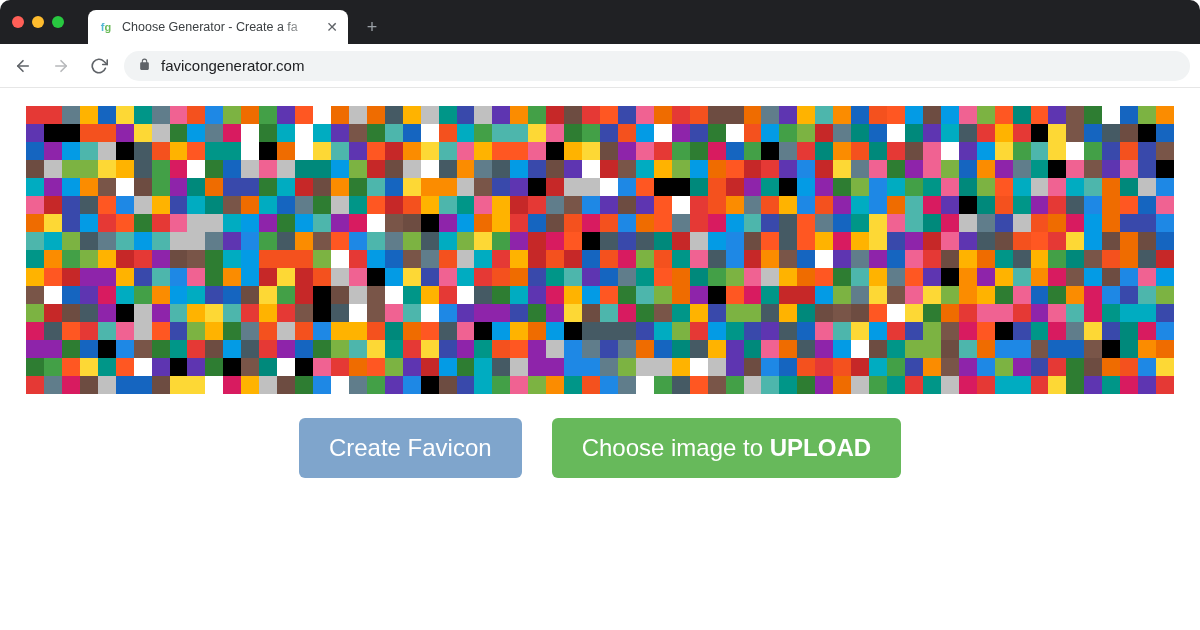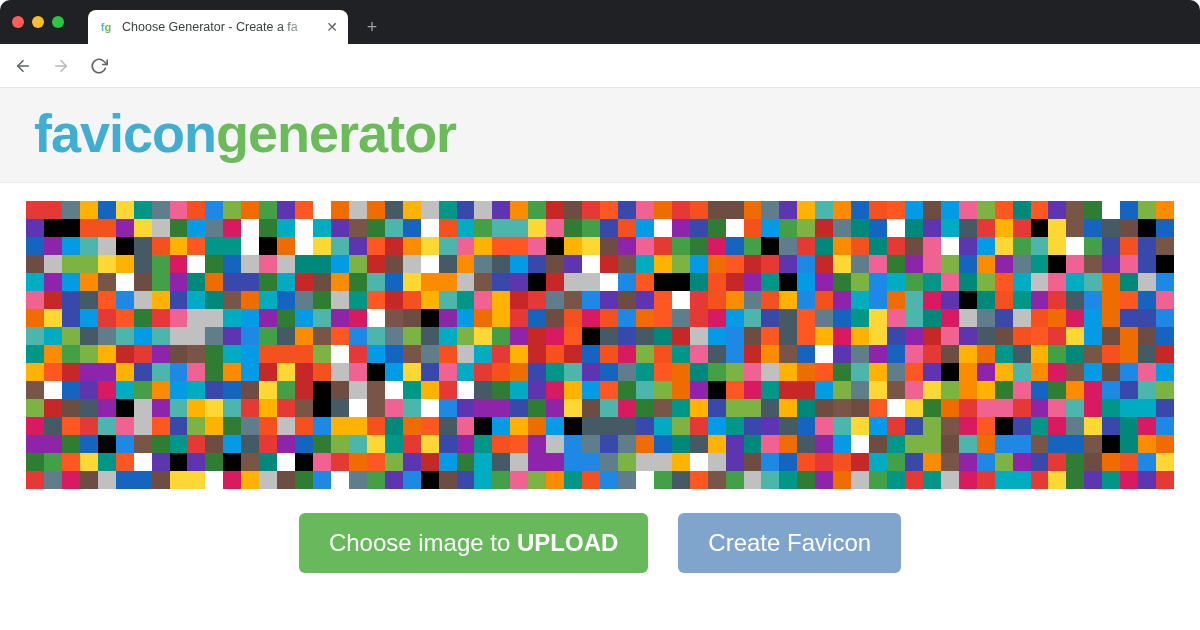--- a/index.html
+++ b/index.html
@@ -76,29 +76,32 @@
           <line x1="5" y1="12" x2="19" y2="12"></line>
           <polyline points="12 5 19 12 12 19"></polyline>
         </svg>
     </div>
     <div class="navbtn">
       <svg viewBox="0 0 24 24" fill="none" stroke="currentColor" stroke-width="2.2" stroke-linecap="round" stroke-linejoin="round">
           <polyline points="23 4 23 10 17 10"></polyline>
           <path d="M20.49 15a9 9 0 1 1-2.12-9.36L23 10"></path>
         </svg>
     </div>
+    <div class="addr">
+      <span class="lock">
+        <svg width="13" height="13" viewBox="0 0 24 24" fill="currentColor">
+            <path d="M18 8h-1V6a5 5 0 0 0-10 0v2H6a2 2 0 0 0-2 2v10a2 2 0 0 0 2 2h12a2 2 0 0 0 2-2V10a2 2 0 0 0-2-2zM9 6a3 3 0 1 1 6 0v2H9z"></path>
+          </svg>
+      </span>
+      <span class="url">favicongenerator.com</span>
+    </div>
   </div>
 </div>
 
 <div class="page">
-  <div class="hero">
-    <div class="logo">
-      <span class="p1">favicon</span><span class="p2">generator</span>
-    </div>
-  </div>
 
   <div class="mosaic-wrap">
     <div class="mosaic" id="mosaic">
         <div style="background: rgb(229, 57, 53);"></div>
         <div style="background: rgb(229, 57, 53);"></div>
         <div style="background: rgb(96, 125, 139);"></div>
         <div style="background: rgb(255, 179, 0);"></div>
         <div style="background: rgb(21, 101, 192);"></div>
         <div style="background: rgb(253, 216, 53);"></div>
         <div style="background: rgb(0, 150, 136);"></div>
@@ -1116,18 +1119,18 @@
         <div style="background: rgb(46, 125, 50);"></div>
         <div style="background: rgb(94, 53, 177);"></div>
         <div style="background: rgb(0, 150, 136);"></div>
         <div style="background: rgb(216, 27, 96);"></div>
         <div style="background: rgb(94, 53, 177);"></div>
         <div style="background: rgb(229, 57, 53);"></div>
       </div>
   </div>
 
   <div class="actions">
+    <button class="btn btn-create">Create Favicon</button>
     <button class="btn btn-upload">
       <span>Choose image to </span><span class="strong">UPLOAD</span>
     </button>
-    <button class="btn btn-create">Create Favicon</button>
   </div>
 </div>
 
 </body></html>

